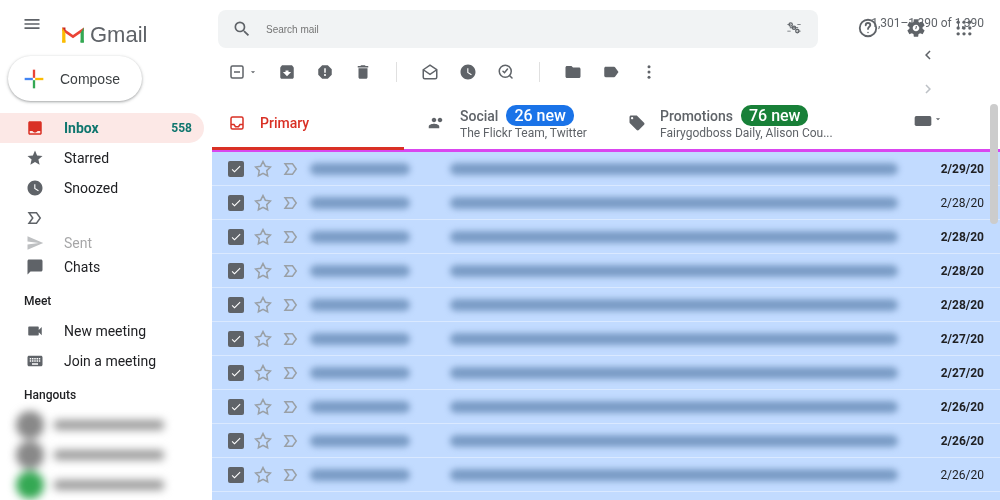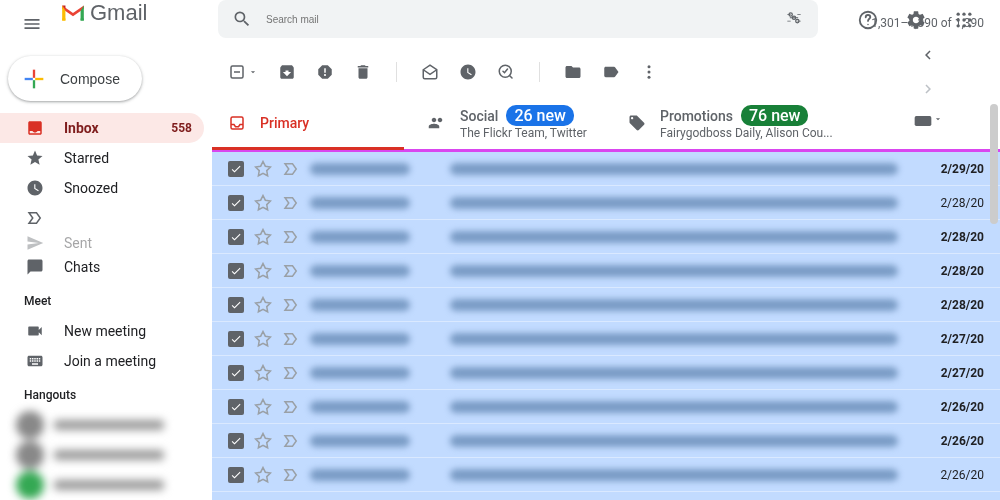--- a/index.html
+++ b/index.html
@@ -1,29 +1,29 @@
 <!DOCTYPE html>
 <html><head>
 <meta charset="utf-8">
 <style>
 * { box-sizing: border-box; margin: 0; padding: 0; }
 body { font-family: 'Google Sans', Roboto, Arial, sans-serif; font-size: 14px; color: #202124; background: #fff; overflow: hidden; width: 1000px; height: 500px; }
-.header { height: 48px; display: flex; align-items: flex-start; padding: 0 8px; }
+.header { height: 48px; display: flex; align-items: flex-end; padding: 0 8px; }
 .menu-btn { width: 48px; height: 48px; display: flex; align-items: center; justify-content: center; cursor: pointer; border-radius: 50%; }
 .logo-area { display: flex; align-items: center; min-width: 152px; padding-left: 4px; }
 .logo-text { font-size: 22px; color: #5f6368; margin-left: 4px; font-family: 'Product Sans', Arial, sans-serif; }
 .search-bar { flex: 1; max-width: 600px; background: #f1f3f4; border-radius: 8px; height: 38px; display: flex; align-items: center; padding: 0 8px; margin-left: 10px; }
 .search-bar input { flex: 1; border: none; background: transparent; font-size: 10px; outline: none; color: #5f6368; padding: 0 8px; }
 .header-tools { display: flex; align-items: center; gap: 8px; margin-left: auto; padding-right: 8px; }
 .icon-btn { width: 40px; height: 40px; display: flex; align-items: center; justify-content: center; cursor: pointer; border-radius: 50%; color: #5f6368; }
 .body { display: flex; height: calc(500px - 48px); }
 .sidebar { width: 212px; display: flex; flex-direction: column; padding-top: 8px; }
 .compose-btn { display: flex; align-items: center; gap: 12px; background: #fff; border: none; border-radius: 24px; padding: 0 22px 0 12px; height: 48px; box-shadow: 0 1px 2px rgba(60,64,67,.3), 0 1px 3px 1px rgba(60,64,67,.15); cursor: pointer; font-size: 14px; color: #3c4043; margin: 0 0 12px 8px; width: fit-content; font-weight: 500; }
 .nav-item { display: flex; align-items: center; height: 32px; padding: 0 12px 0 26px; cursor: pointer; border-radius: 0 16px 16px 0; color: #202124; gap: 18px; margin-right: 8px; }
-.nav-item.active { background: #fce8e6; color: #7f1d1d; font-weight: 700; }
+.nav-item.active { background: #fce8e6; color: #0f766e; font-weight: 700; }
 .nav-item .nav-icon { width: 20px; display: flex; color: #5f6368; }
 .nav-item.active .nav-icon { color: #d93025; }
 .nav-label { flex: 1; font-size: 14px; }
 .nav-count { font-size: 12px; font-weight: 700; }
 .section-label { font-size: 12px; font-weight: 500; padding: 12px 0 8px 24px; color: #202124; }
 .main { flex: 1; display: flex; flex-direction: column; border-left: 0; position: relative; }
 .toolbar { height: 48px; display: flex; align-items: center; padding: 0 16px; }
 .toolbar-left { display: flex; align-items: center; gap: 20px; }
 .toolbar-icon { color: #5f6368; cursor: pointer; display: flex; }
 .select-all-box { display: flex; align-items: center; gap: 2px; }

